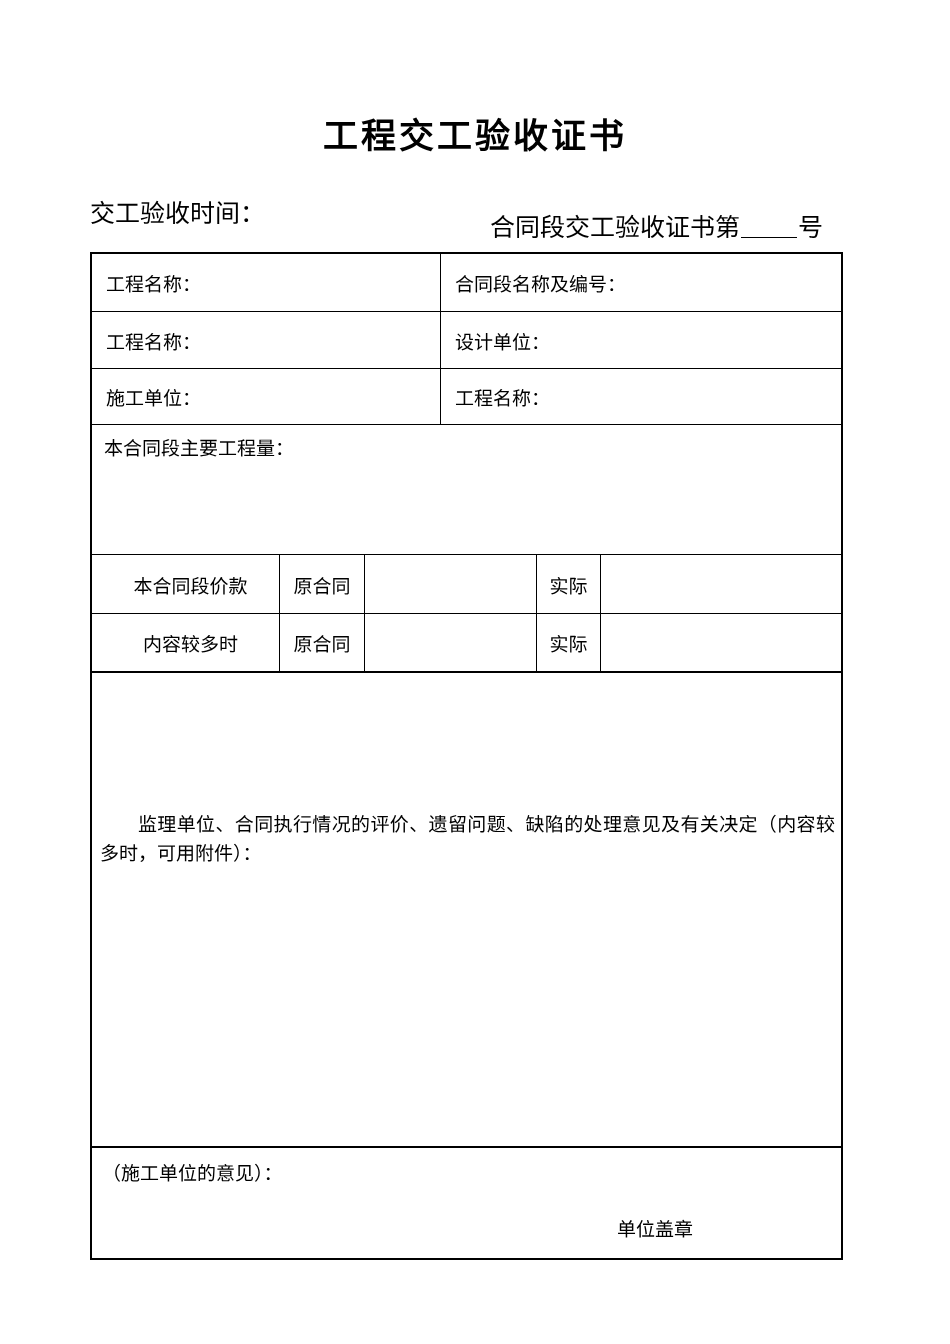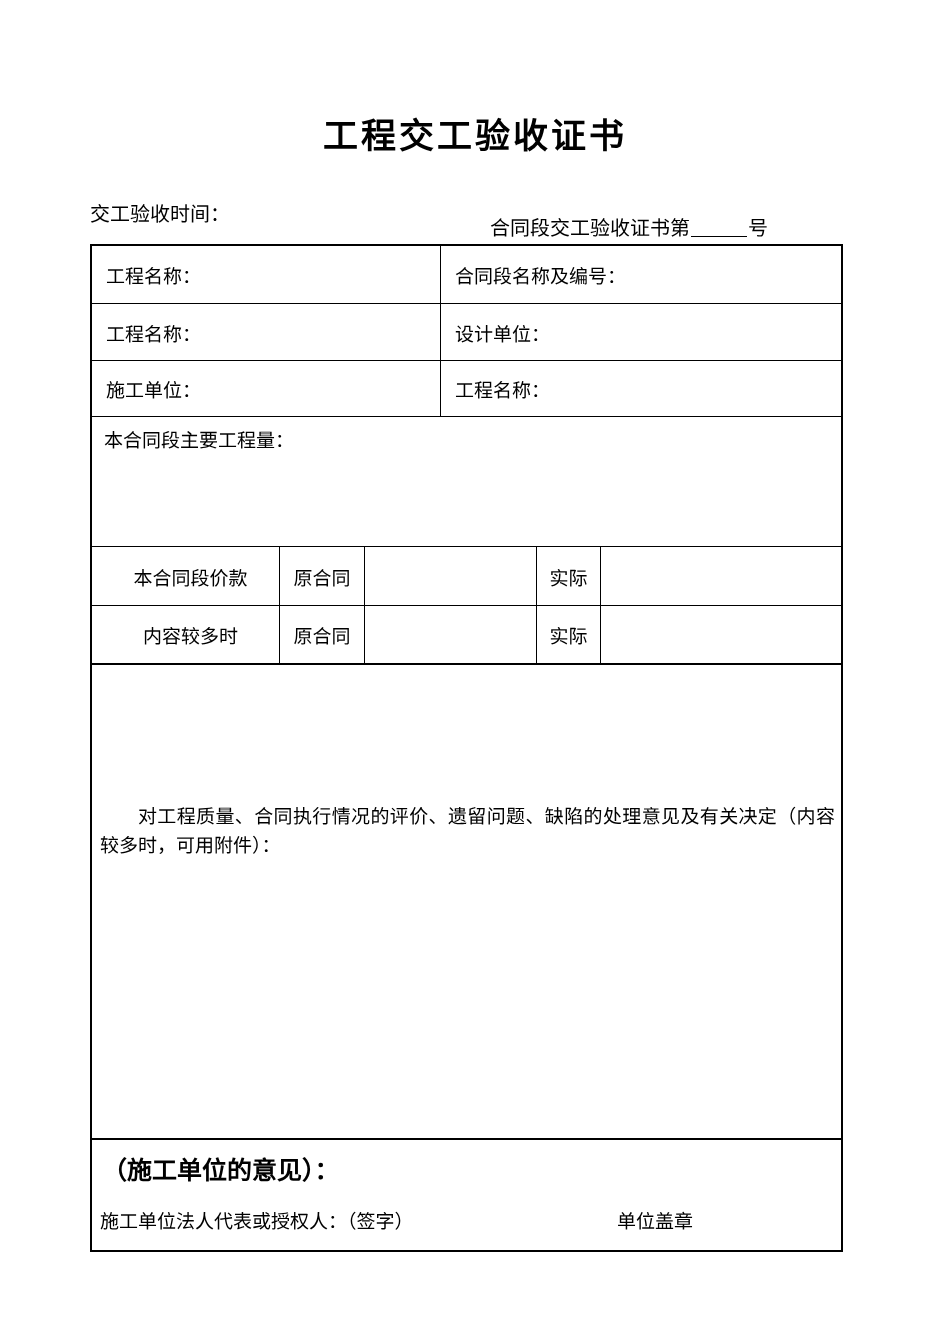--- a/index.html
+++ b/index.html
@@ -39,21 +39,21 @@
     white-space: nowrap;
   }
 
   
   .header-line {
     position: absolute;
     left: 90px;
     top: 199px;
     width: 753px;
     height: 30px;
-    font-size: 20px;
+    font-size: 25px;
     line-height: 30px;
     white-space: nowrap;
   }
   .header-left {
     position: absolute;
     left: 0;
     top: 0;
   }
   .header-right {
     position: absolute;
@@ -66,21 +66,21 @@
     width: 56px;
     height: 17px;
     vertical-align: -2px;
     margin: 0 1px;
   }
 
   
   .form-table {
     position: absolute;
     left: 90px;
-    top: 244px;
+    top: 252px;
     width: 753px;
     height: 1008px;
     border: 2.2px solid #000;
     box-sizing: border-box;
   }
 
   .trow {
     position: absolute;
     left: 0;
     box-sizing: border-box;
@@ -159,23 +159,22 @@
   .opinion-body {
     position: absolute;
     left: 0; top: 0;
     width: 100%; height: 100%;
     box-sizing: border-box;
   }
   .opinion-title {
     position: absolute;
     left: 10px;
     top: 10px;
-    font-size: 25px;
-    white-space: nowrap;
-    font-weight: bold;
+    font-size: 19px;
+    white-space: nowrap;
   }
   .opinion-sign {
     position: absolute;
     left: 8px;
     top: 66px;
     font-size: 19px;
     white-space: nowrap;
   }
   .opinion-seal {
     position: absolute;
@@ -250,27 +249,26 @@
     <div class="trow sep-b-thick" id="row-duration">
       <div class="sub-cell sep-r" style="left:10px; width:178px;">内容较多时</div>
       <div class="sub-cell sep-r" style="left:188px; width:85px;">原合同</div>
       <div class="sub-cell sep-r" style="left:273px; width:172px;"></div>
       <div class="sub-cell sep-r" style="left:445px; width:64px;">实际</div>
       <div class="sub-cell" style="left:509px; width:244px;"></div>
     </div>
 
     <div class="trow sep-b-thick" id="row-comments">
       <div class="comments-body">
-        <div class="comments-text">对工程质量、合同执行情况的评价、遗留问题、缺陷的处理意见及有关决定（内容较多时，可用附件）：</div>
+        <div class="comments-text">监理单位、合同执行情况的评价、遗留问题、缺陷的处理意见及有关决定（内容较多时，可用附件）：</div>
         <div class="comments-text" style="top:200px; text-indent:0;"></div>
       </div>
     </div>
 
     <div class="trow" id="row-opinion">
       <div class="opinion-body">
         <div class="opinion-title">（施工单位的意见）：</div>
-        <div class="opinion-sign">施工单位法人代表或授权人：（签字）</div>
         <div class="opinion-seal">单位盖章</div>
       </div>
     </div>
 
   </div>
 </div>
 
 </body></html>

